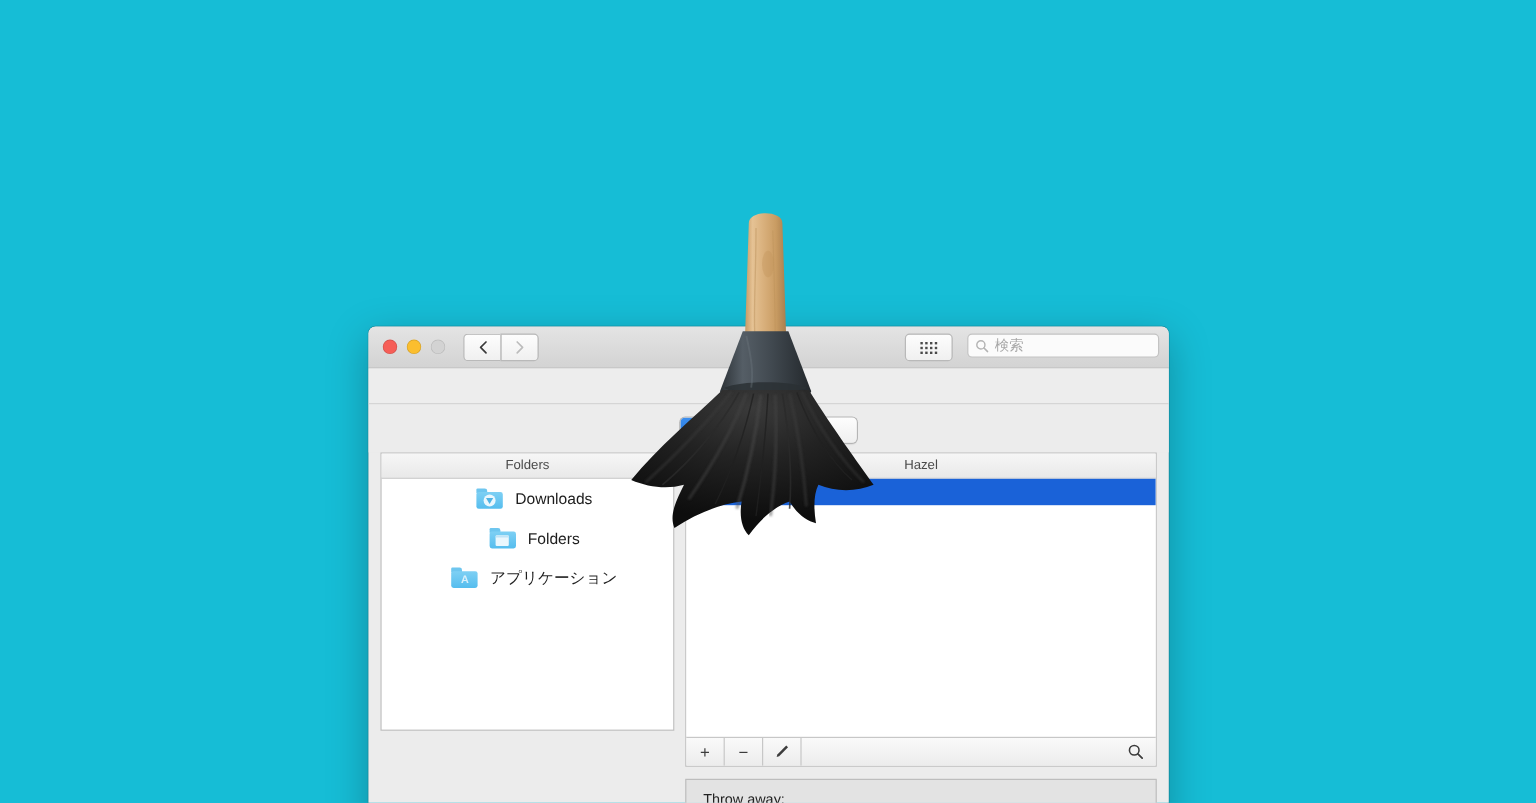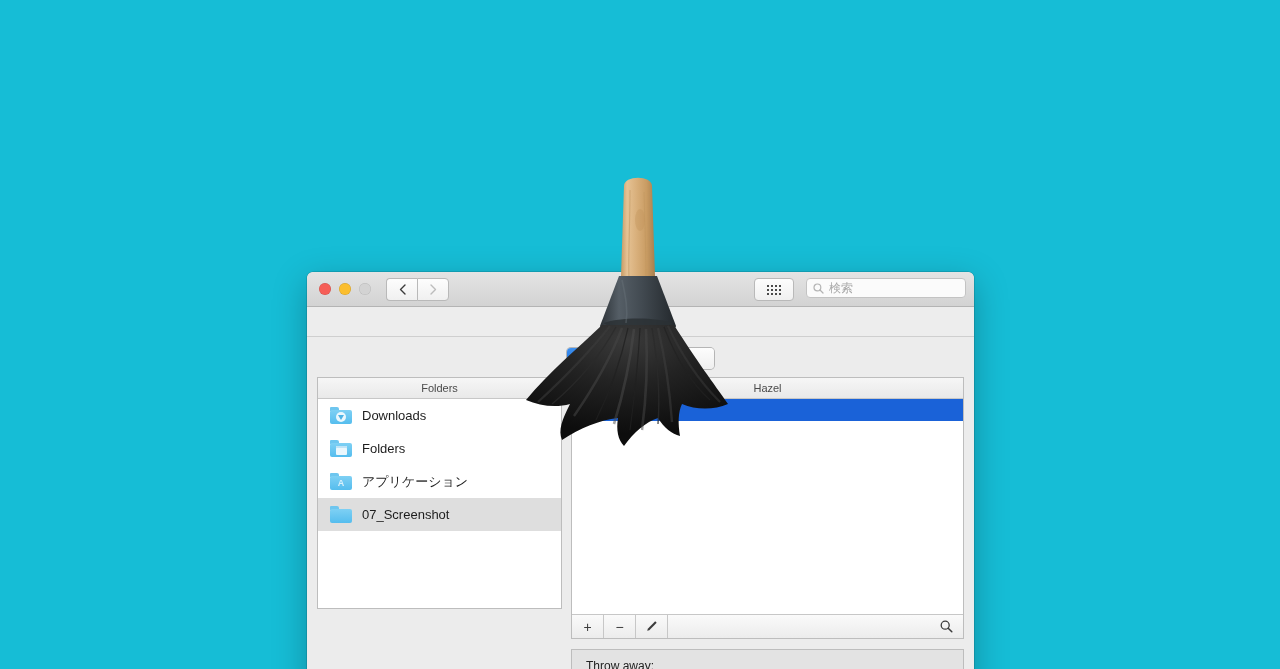--- a/index.html
+++ b/index.html
@@ -197,20 +197,21 @@
   
   .folders-panel { width: 245px; flex: none; height: 232px; }
   .folder-list { flex: 1; overflow: hidden; }
   .folder-row {
     height: 33px;
     display: flex;
     align-items: center;
     padding-left: 12px;
     font-size: 13px;
     color: #1d1d1d;
+    justify-content: center;
   }
   .folder-row.selected { background: #dedede; }
 
   .ficon { width: 22px; height: 17px; position: relative; margin-right: 10px; flex: none; }
   .ficon .tab-top {
     position: absolute; left: 0; top: 0; width: 9px; height: 4px;
     background: #6ec6ef; border-radius: 1px 2px 0 0;
   }
   .ficon .body {
     position: absolute; left: 0; top: 3px; width: 22px; height: 14px;
@@ -394,27 +395,20 @@
             <span class="ficon">
               <span class="tab-top"></span>
                 <span class="body"></span>
               <span class="glyph">
                   <span class="appA">A</span>
                 </span>
             </span>
             <span>アプリケーション</span>
           </div>
 
-          <div class="folder-row selected">
-            <span class="ficon">
-              <span class="tab-top"></span>
-                <span class="body"></span>
-            </span>
-            <span>07_Screenshot</span>
-          </div>
 
         </div>
       </div>
 
       <div class="rules-wrap">
 
         <div class="panel rules-panel">
           <div class="panel-head">Hazel</div>
           <div class="rules-list">
             <div class="rule-row selected">sion</div>

